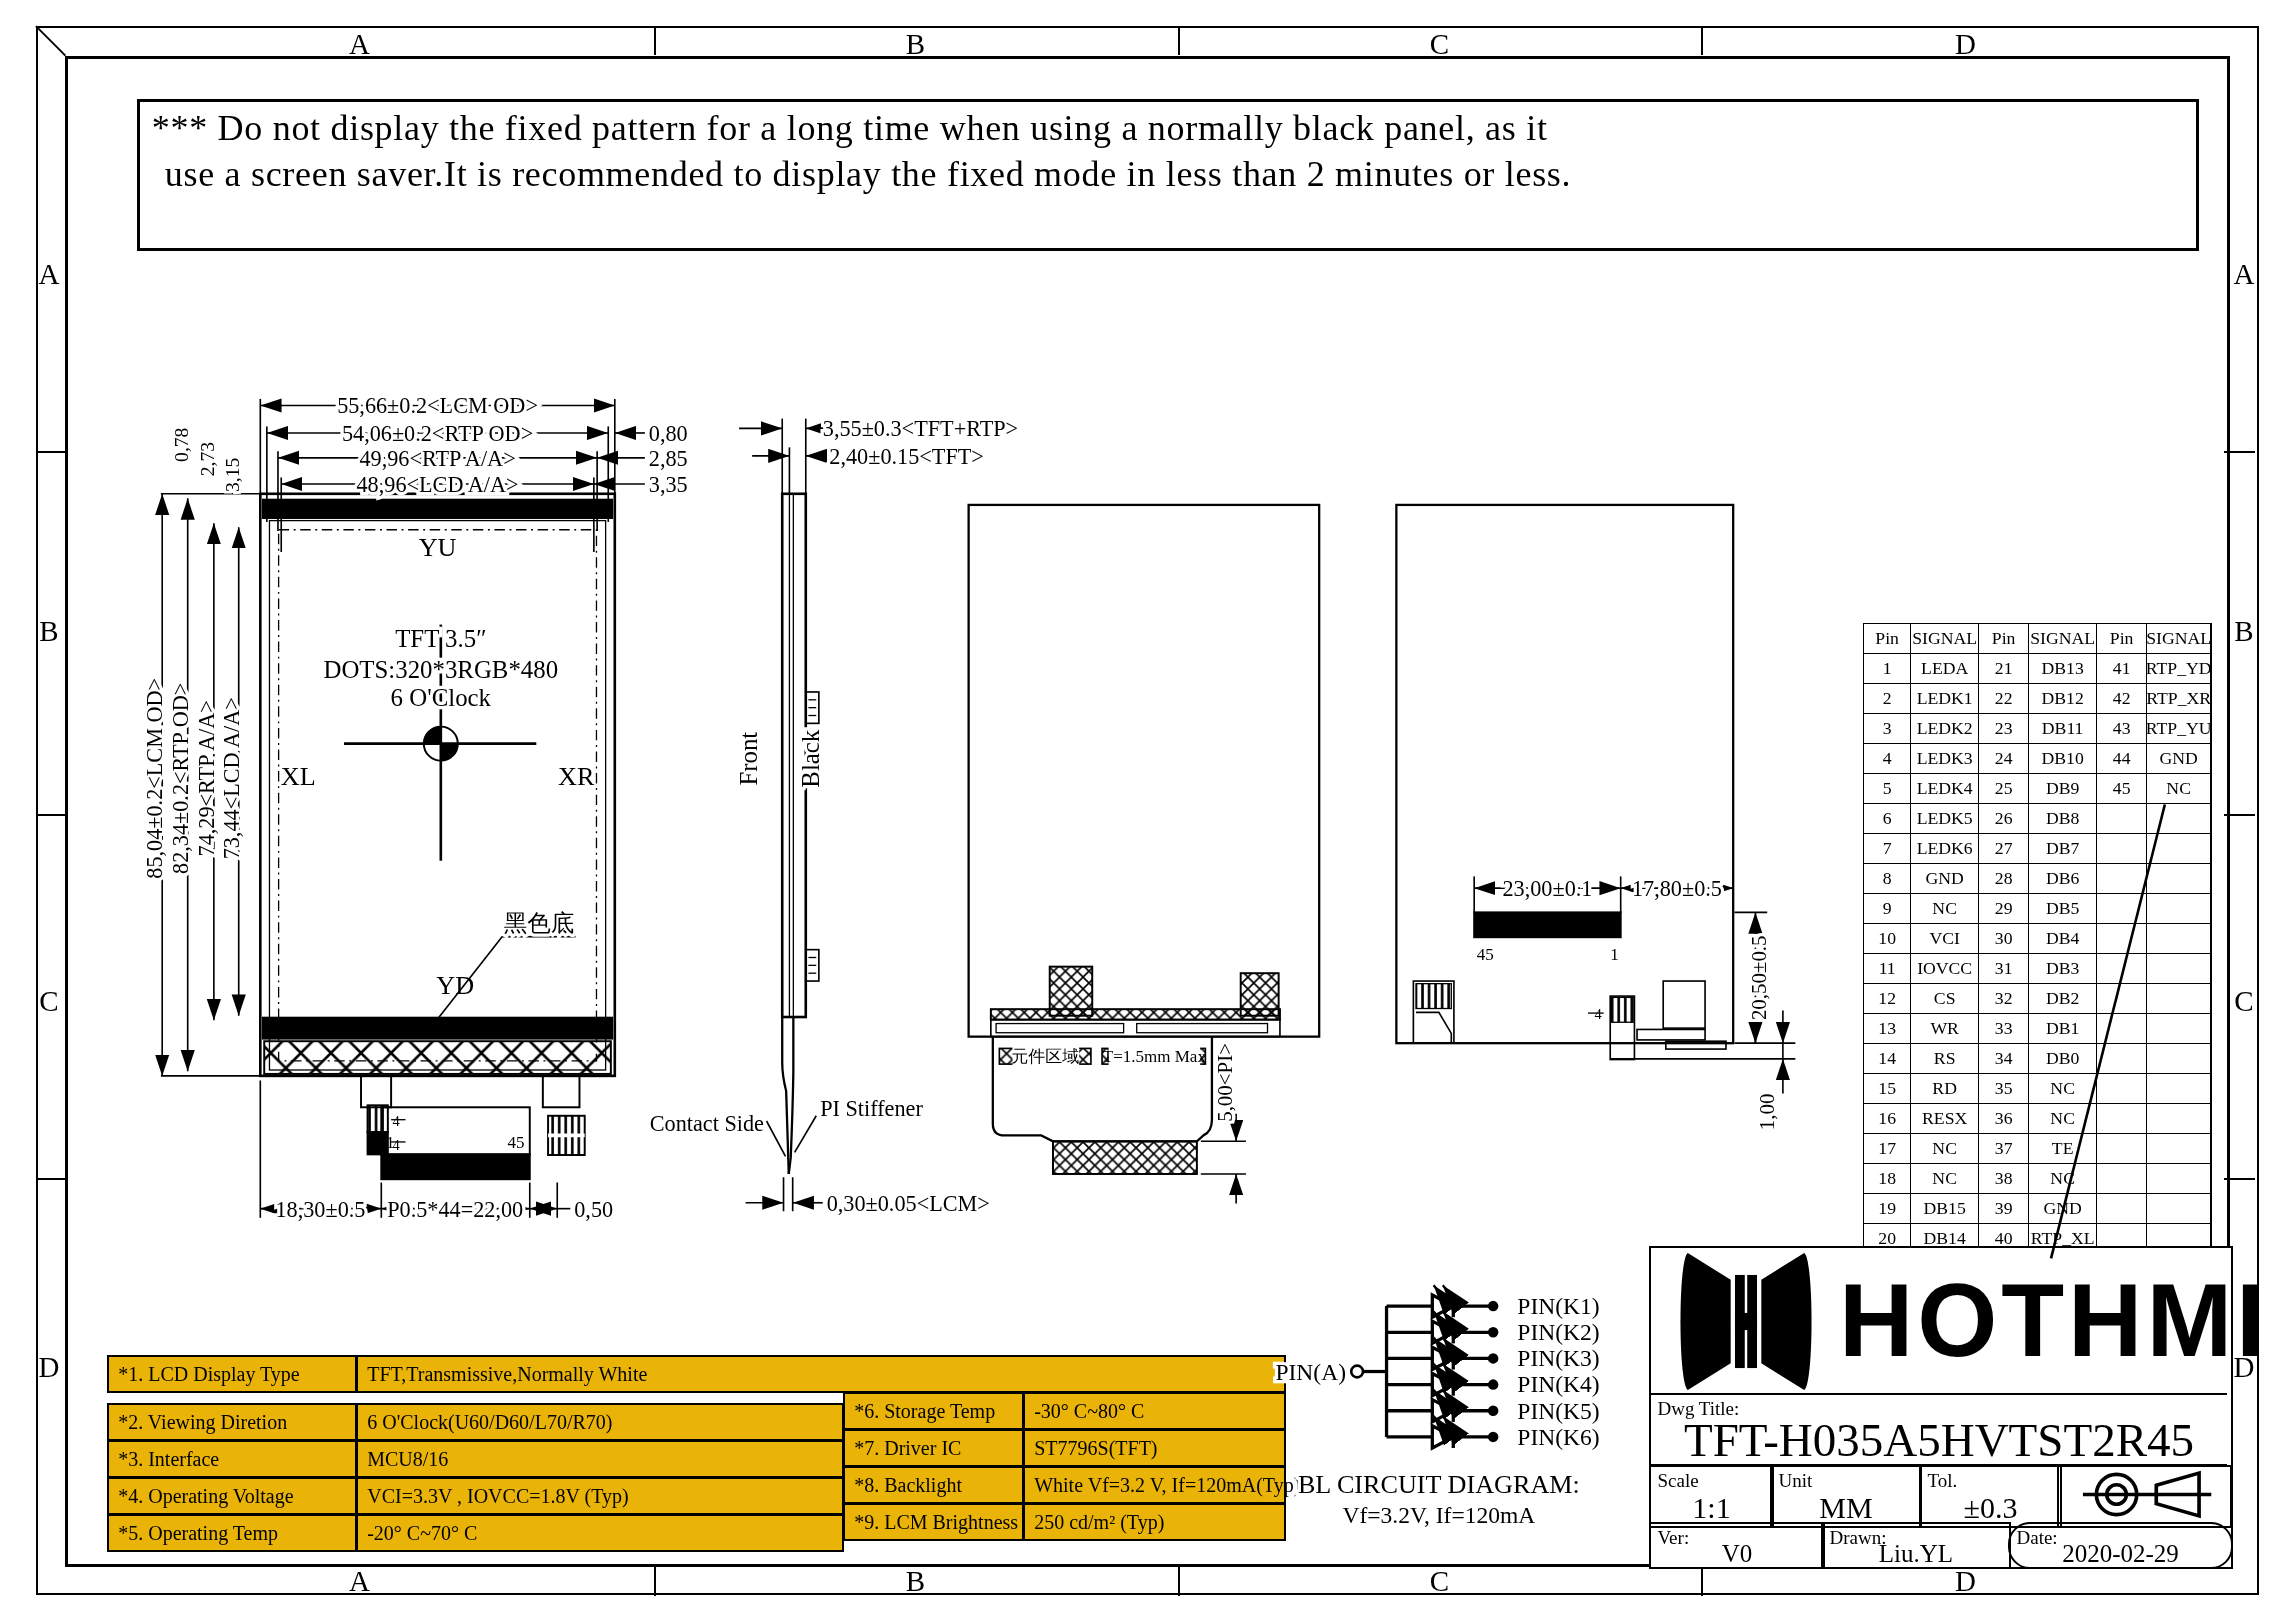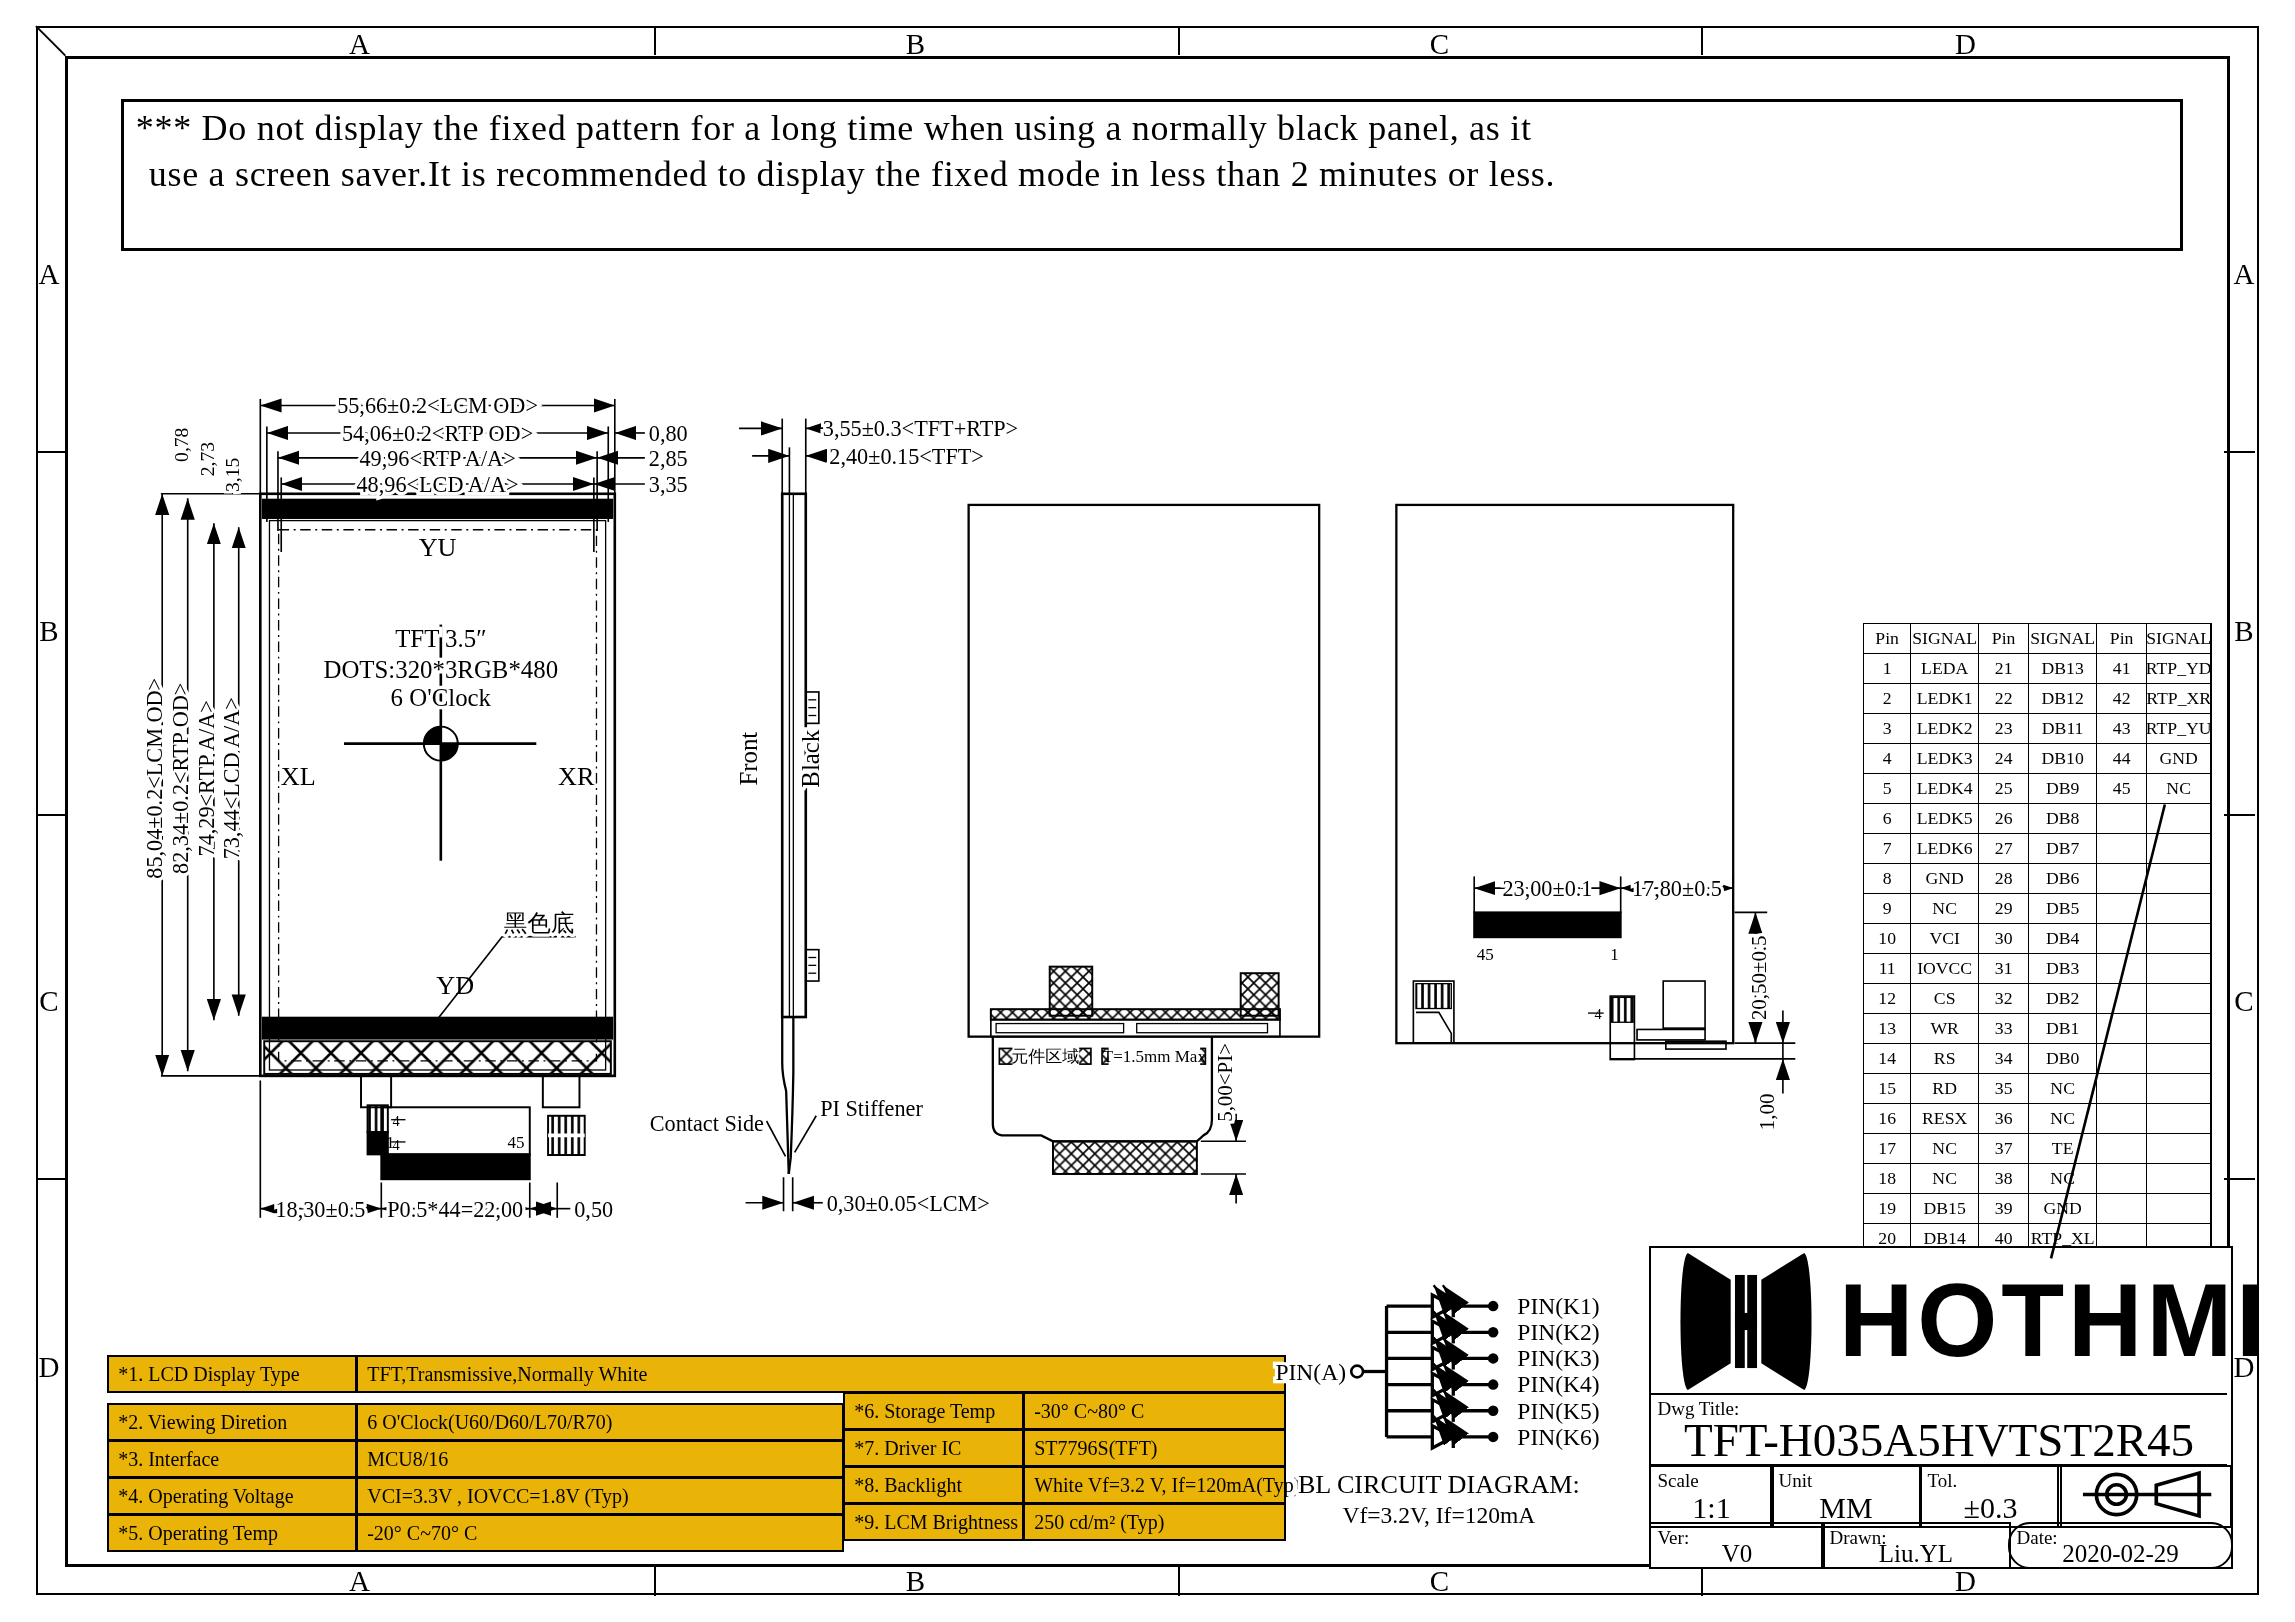--- a/index.html
+++ b/index.html
@@ -3,21 +3,21 @@
 <meta charset="utf-8">
 <style>
   html,body{margin:0;padding:0;background:#888;}
   .sheet{position:relative;width:2295px;height:1622px;background:#fff;font-family:"Liberation Serif",serif;color:#000;overflow:hidden;}
   .abs{position:absolute;}
   .frame{border:2.6px solid #000;}
   .frame-in{border:3.3px solid #000;}
   .zl{font-size:29px;text-align:center;}
   .tick-v{width:2px;background:#000;}
   .tick-h{height:2px;background:#000;}
-  .warn{border:3.3px solid #000;font-size:36px;line-height:46px;letter-spacing:0.7px;padding:2.6px 0 0 11.8px;white-space:nowrap;}
+  .warn{border:3.3px solid #000;font-size:36px;line-height:46px;letter-spacing:0.7px;padding:2.6px 0 0 11.8px;white-space:nowrap;margin-left:16px;}
   
   #pin-table{display:grid;grid-template-columns:47px 68px 50px 68px 50px 64px;grid-auto-rows:30px;border:1.3px solid #000;background:#fff;font-size:17.7px;}
   #pin-table .c{border:1.3px solid #000;display:flex;align-items:center;justify-content:center;margin:-0.7px 0 0 -0.7px;}
   
   .spec{display:grid;background:#eab308;font-size:20px;}
   .spec .c{border:2px solid #000;display:flex;align-items:center;padding-left:9.2px;margin:-1px 0 0 -1px;white-space:nowrap;}
   
   .tb{border:2.6px solid #000;background:#fff;}
   .tb-cell{position:absolute;border:2px solid #000;}
   .tb-lab{position:absolute;left:6.5px;top:2.6px;font-size:19px;}

